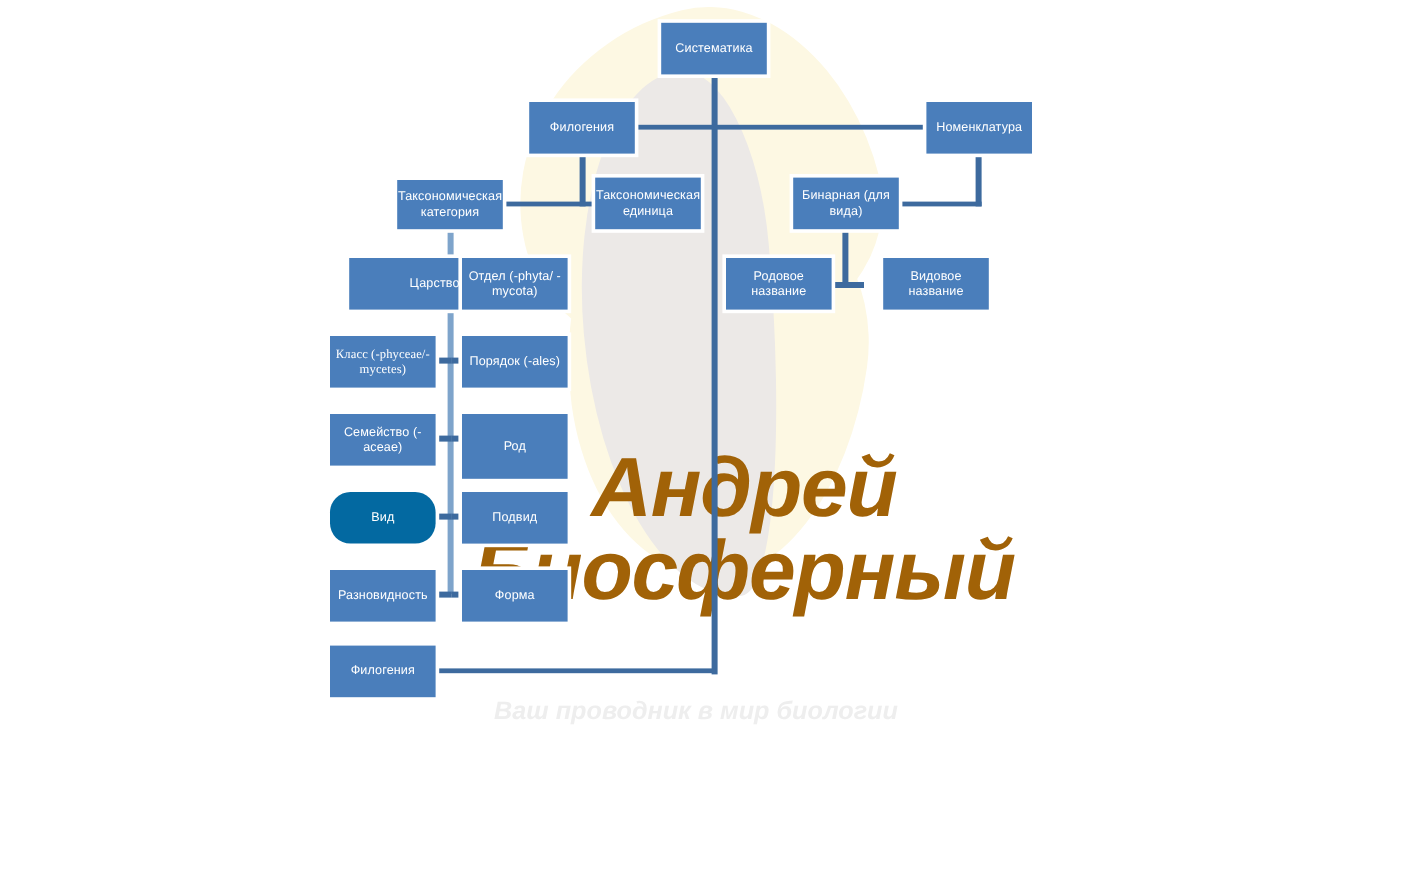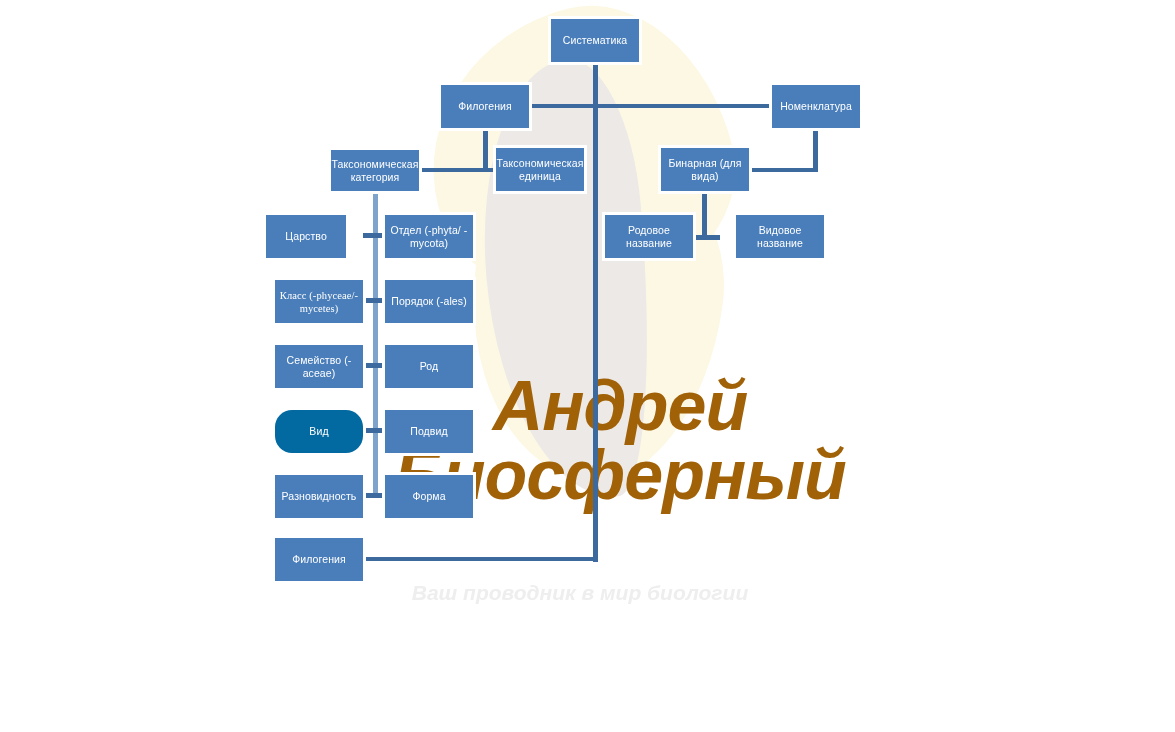--- a/index.html
+++ b/index.html
@@ -193,21 +193,21 @@
     </div>
 
     <div class="node" style="left:605px; top:215px; width:88px; height:43px;">
       <span>Родовое название</span>
     </div>
 
     <div class="node" style="left:716px; top:215px; width:88px; height:43px;margin-left:20px;">
       <span>Видовое название</span>
     </div>
 
-    <div class="node" style="left:266px; top:215px; width:80px; height:43px;">
+    <div class="node" style="left:291px; top:215px; width:95px; height:43px;justify-content:flex-end;">
       <span>Царство</span>
     </div>
     <div class="node" style="left:275px; top:280px; width:88px; height:43px;font-family:Liberation Serif, serif;">
       <span>Класс (-phyceae/-mycetes)</span>
     </div>
     <div class="node" style="left:275px; top:345px; width:88px; height:43px;">
       <span>Семейство (-aceae)</span>
     </div>
     <div class="node highlight" style="left:275px; top:410px; width:88px; height:43px;">
       <span>Вид</span>
@@ -218,21 +218,21 @@
     <div class="node" style="left:275px; top:538px; width:88px; height:43px;">
       <span>Филогения</span>
     </div>
 
     <div class="node" style="left:385px; top:215px; width:88px; height:43px;">
       <span>Отдел (-phyta/ -mycota)</span>
     </div>
     <div class="node" style="left:385px; top:280px; width:88px; height:43px;">
       <span>Порядок (-ales)</span>
     </div>
-    <div class="node" style="left:385px; top:345px; width:88px; height:43px;">
+    <div class="node" style="left:385px; top:345px; width:88px; height:54px;">
       <span>Род</span>
     </div>
     <div class="node" style="left:385px; top:410px; width:88px; height:43px;">
       <span>Подвид</span>
     </div>
     <div class="node" style="left:385px; top:475px; width:88px; height:43px;">
       <span>Форма</span>
     </div>
 
   </div>

